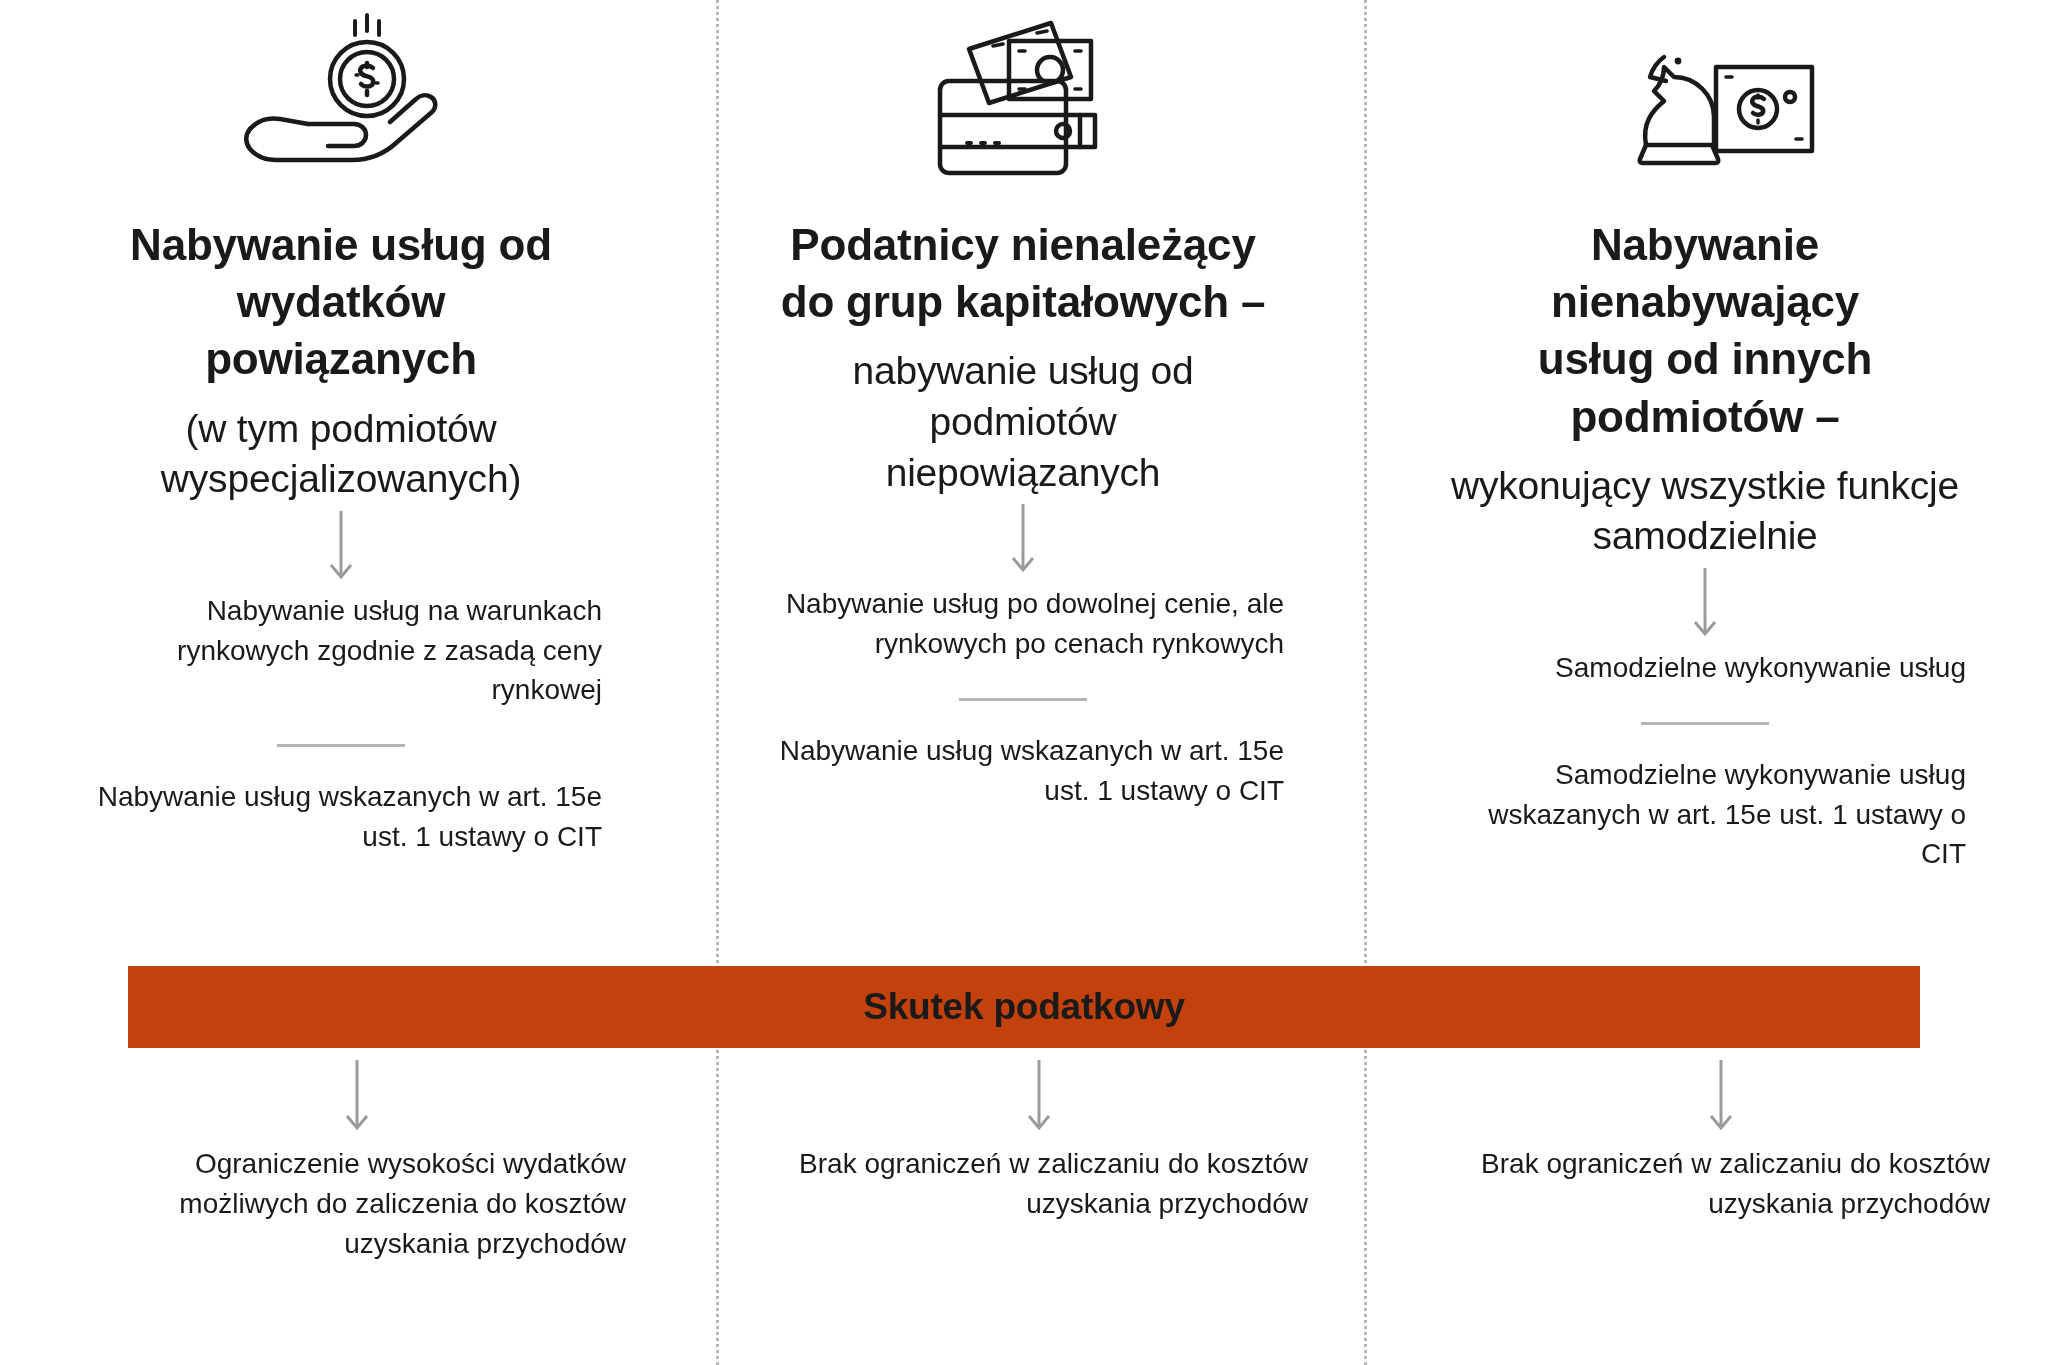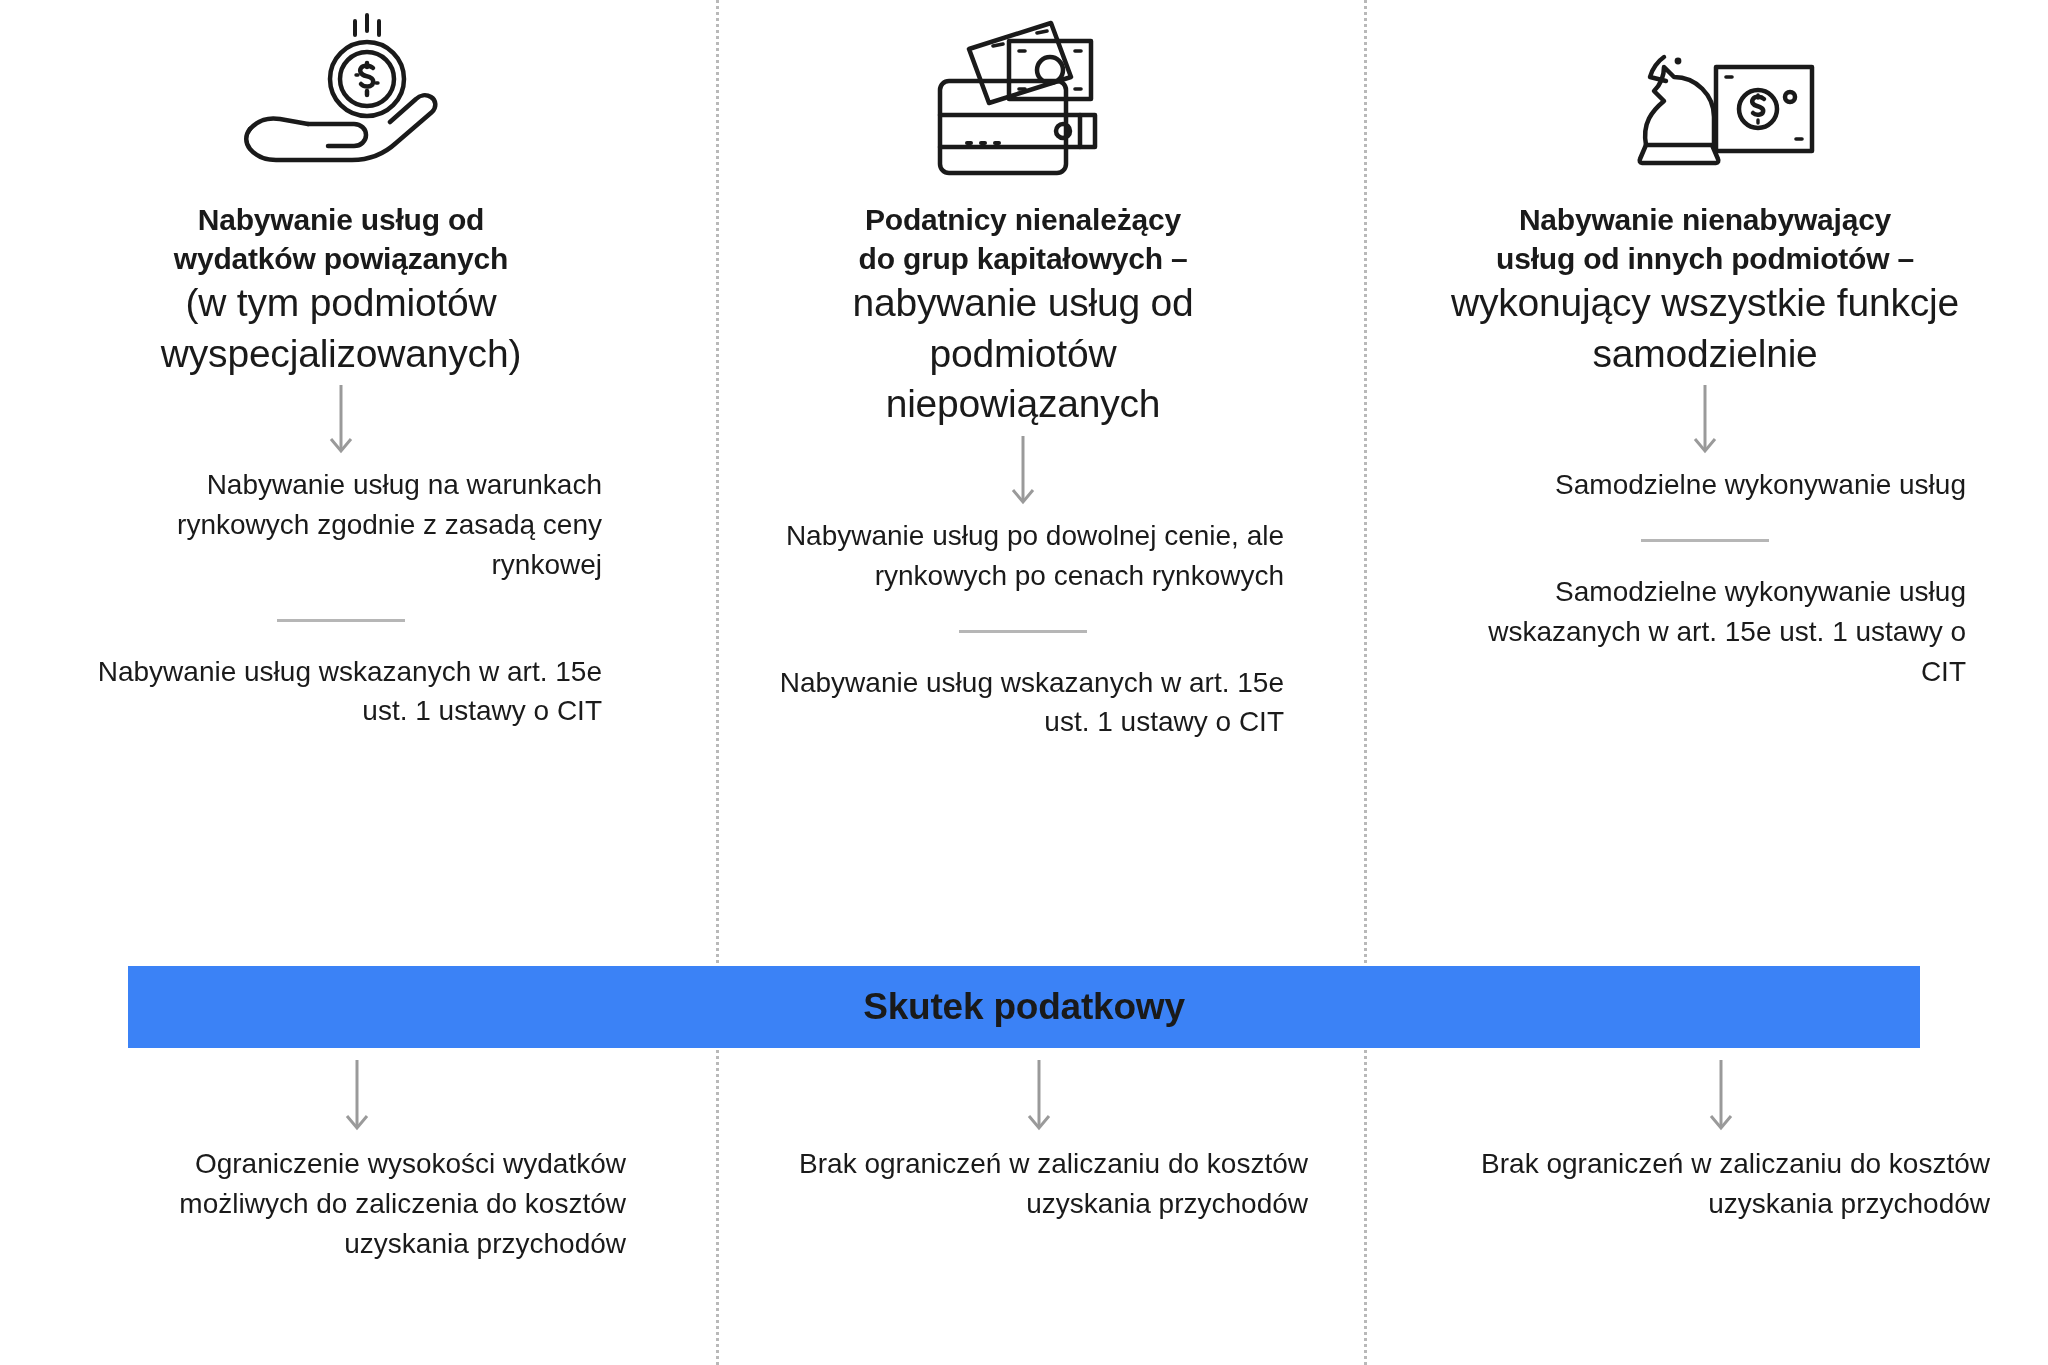--- a/index.html
+++ b/index.html
@@ -57,22 +57,22 @@
     justify-content: center;
     padding-top: 6px;
     box-sizing: border-box;
   }
   .icon-wrap svg {
     display: block;
   }
 
   
   .heading {
-    margin: 0;
-    font-size: 30px;
+    margin: 16px;
+    font-size: 44px;
     line-height: 1.30;
     font-weight: 700;
     letter-spacing: -0.2px;
   }
   .subheading {
     margin: 0;
     font-size: 39px;
     line-height: 1.30;
     font-weight: 400;
     letter-spacing: -0.2px;
@@ -103,21 +103,21 @@
     margin: 34px auto 30px auto;
   }
 
   
   .yellow-band {
     position: absolute;
     left: 128px;
     top: 966px;
     width: 1792px;
     height: 82px;
-    background: #3b82f6;
+    background: #c2410c;
     display: flex;
     align-items: center;
     justify-content: center;
   }
   .yellow-band .band-label {
     font-size: 37px;
     font-weight: 700;
     color: #1a1a1a;
     letter-spacing: -0.2px;
   }

